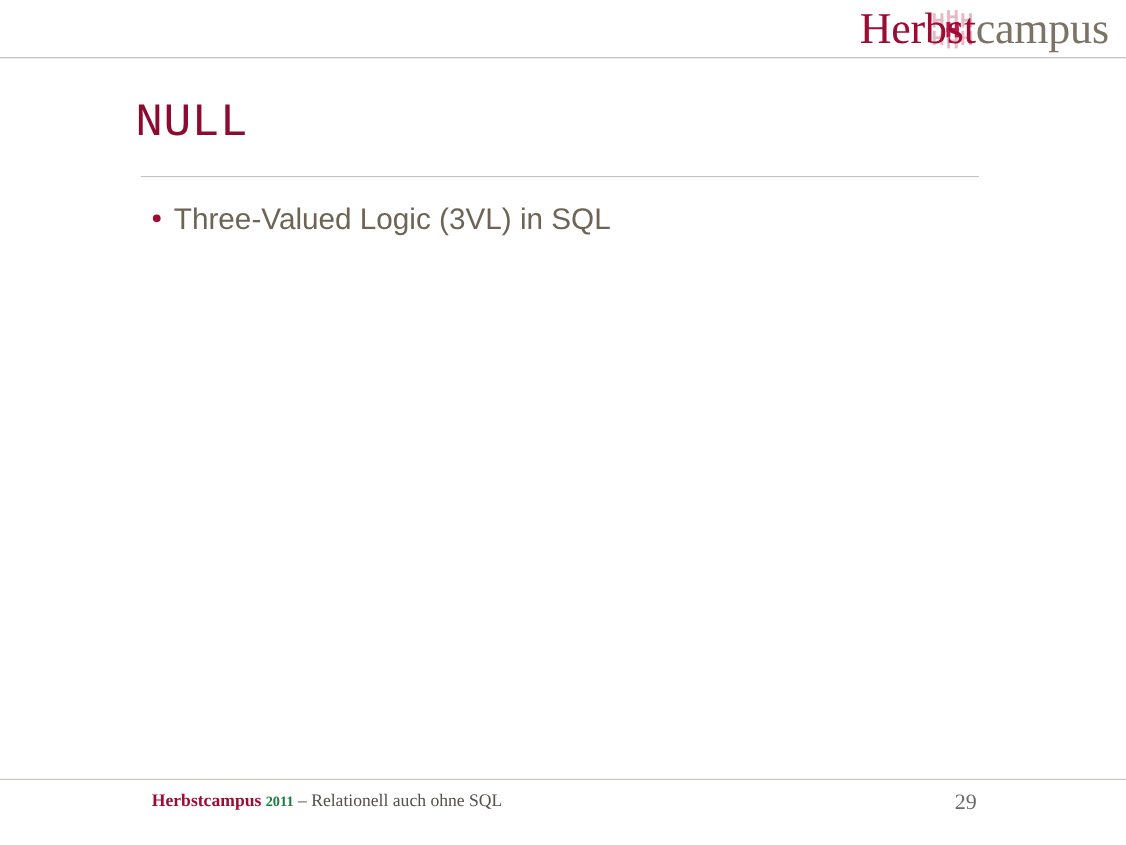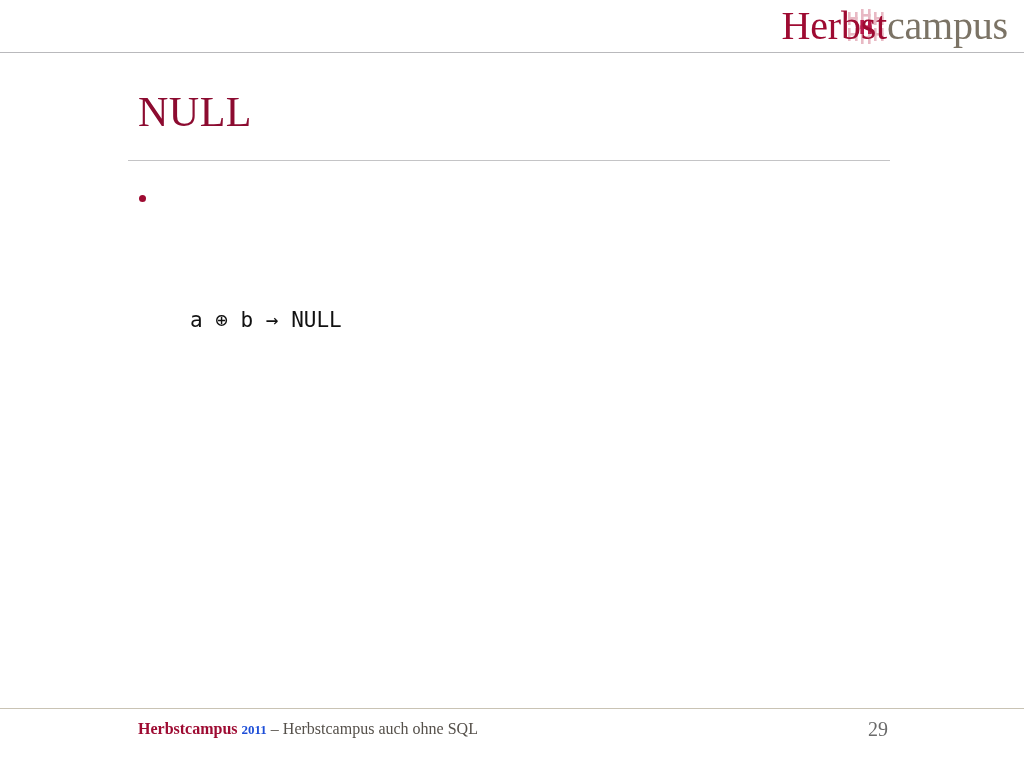--- a/index.html
+++ b/index.html
@@ -46,23 +46,23 @@
     line-height: 44px;
     letter-spacing: -0.2px;
     white-space: nowrap;
   }
   .wm-herbst { color: #9e0b32; text-align: center; }
   .wm-campus { color: #7b7365; margin-top: 26px; }
 
   
   #slide-title {
     position: absolute;
-    left: 138px;
+    left: 123px;
     top: 88px;
-    font-family: Liberation Serif, serif;
+    font-family: Liberation Mono, monospace;
     font-size: 42px;
     line-height: 48px;
     color: #8c0b30;
     letter-spacing: 0.5px;
   }
   #title-rule {
     position: absolute;
     left: 128px;
     top: 160px;
     width: 762px;
@@ -127,21 +127,21 @@
     font-size: 16px;
     line-height: 22px;
     color: #55504a;
     white-space: nowrap;
   }
   .ft-brand {
     color: #9e0b32;
     font-weight: bold;
   }
   .ft-year {
-    color: #1d4ed8;
+    color: #15803d;
     font-weight: bold;
     font-size: 13px;
   }
   #footer-page {
     position: absolute;
     left: 868px;
     top: 718px;
     font-family: "Liberation Serif", serif;
     font-size: 20px;
     line-height: 22px;
@@ -197,40 +197,40 @@
   <div id="header-rule"></div>
 </div>
 
 <div id="slide-title">NULL</div>
 <div id="title-rule"></div>
 
 <div id="content">
 
   <div class="bullet-row">
     <span class="bullet-dot"></span>
+    <span>Three-Valued Logic (3VL) in SQL</span>
   </div>
 
   <div class="sp-1"></div>
 
   <div class="code-block">
-    <div><span>a ⊕ b → NULL</span></div>
   </div>
 
   <div class="sp-2"></div>
 
 
   <div class="sp-3"></div>
 
   <div class="code-block">
     
     
     
   </div>
 
 </div>
 
 <div id="footer-rule"></div>
 
 <div id="footer-left">
-  <span class="ft-brand">Herbstcampus</span><span>&nbsp;</span><span class="ft-year">2011</span><span> – Herbstcampus auch ohne SQL</span>
+  <span class="ft-brand">Herbstcampus</span><span>&nbsp;</span><span class="ft-year">2011</span><span> – Relationell auch ohne SQL</span>
 </div>
 
 <div id="footer-page">29</div>
 
 </body></html>

